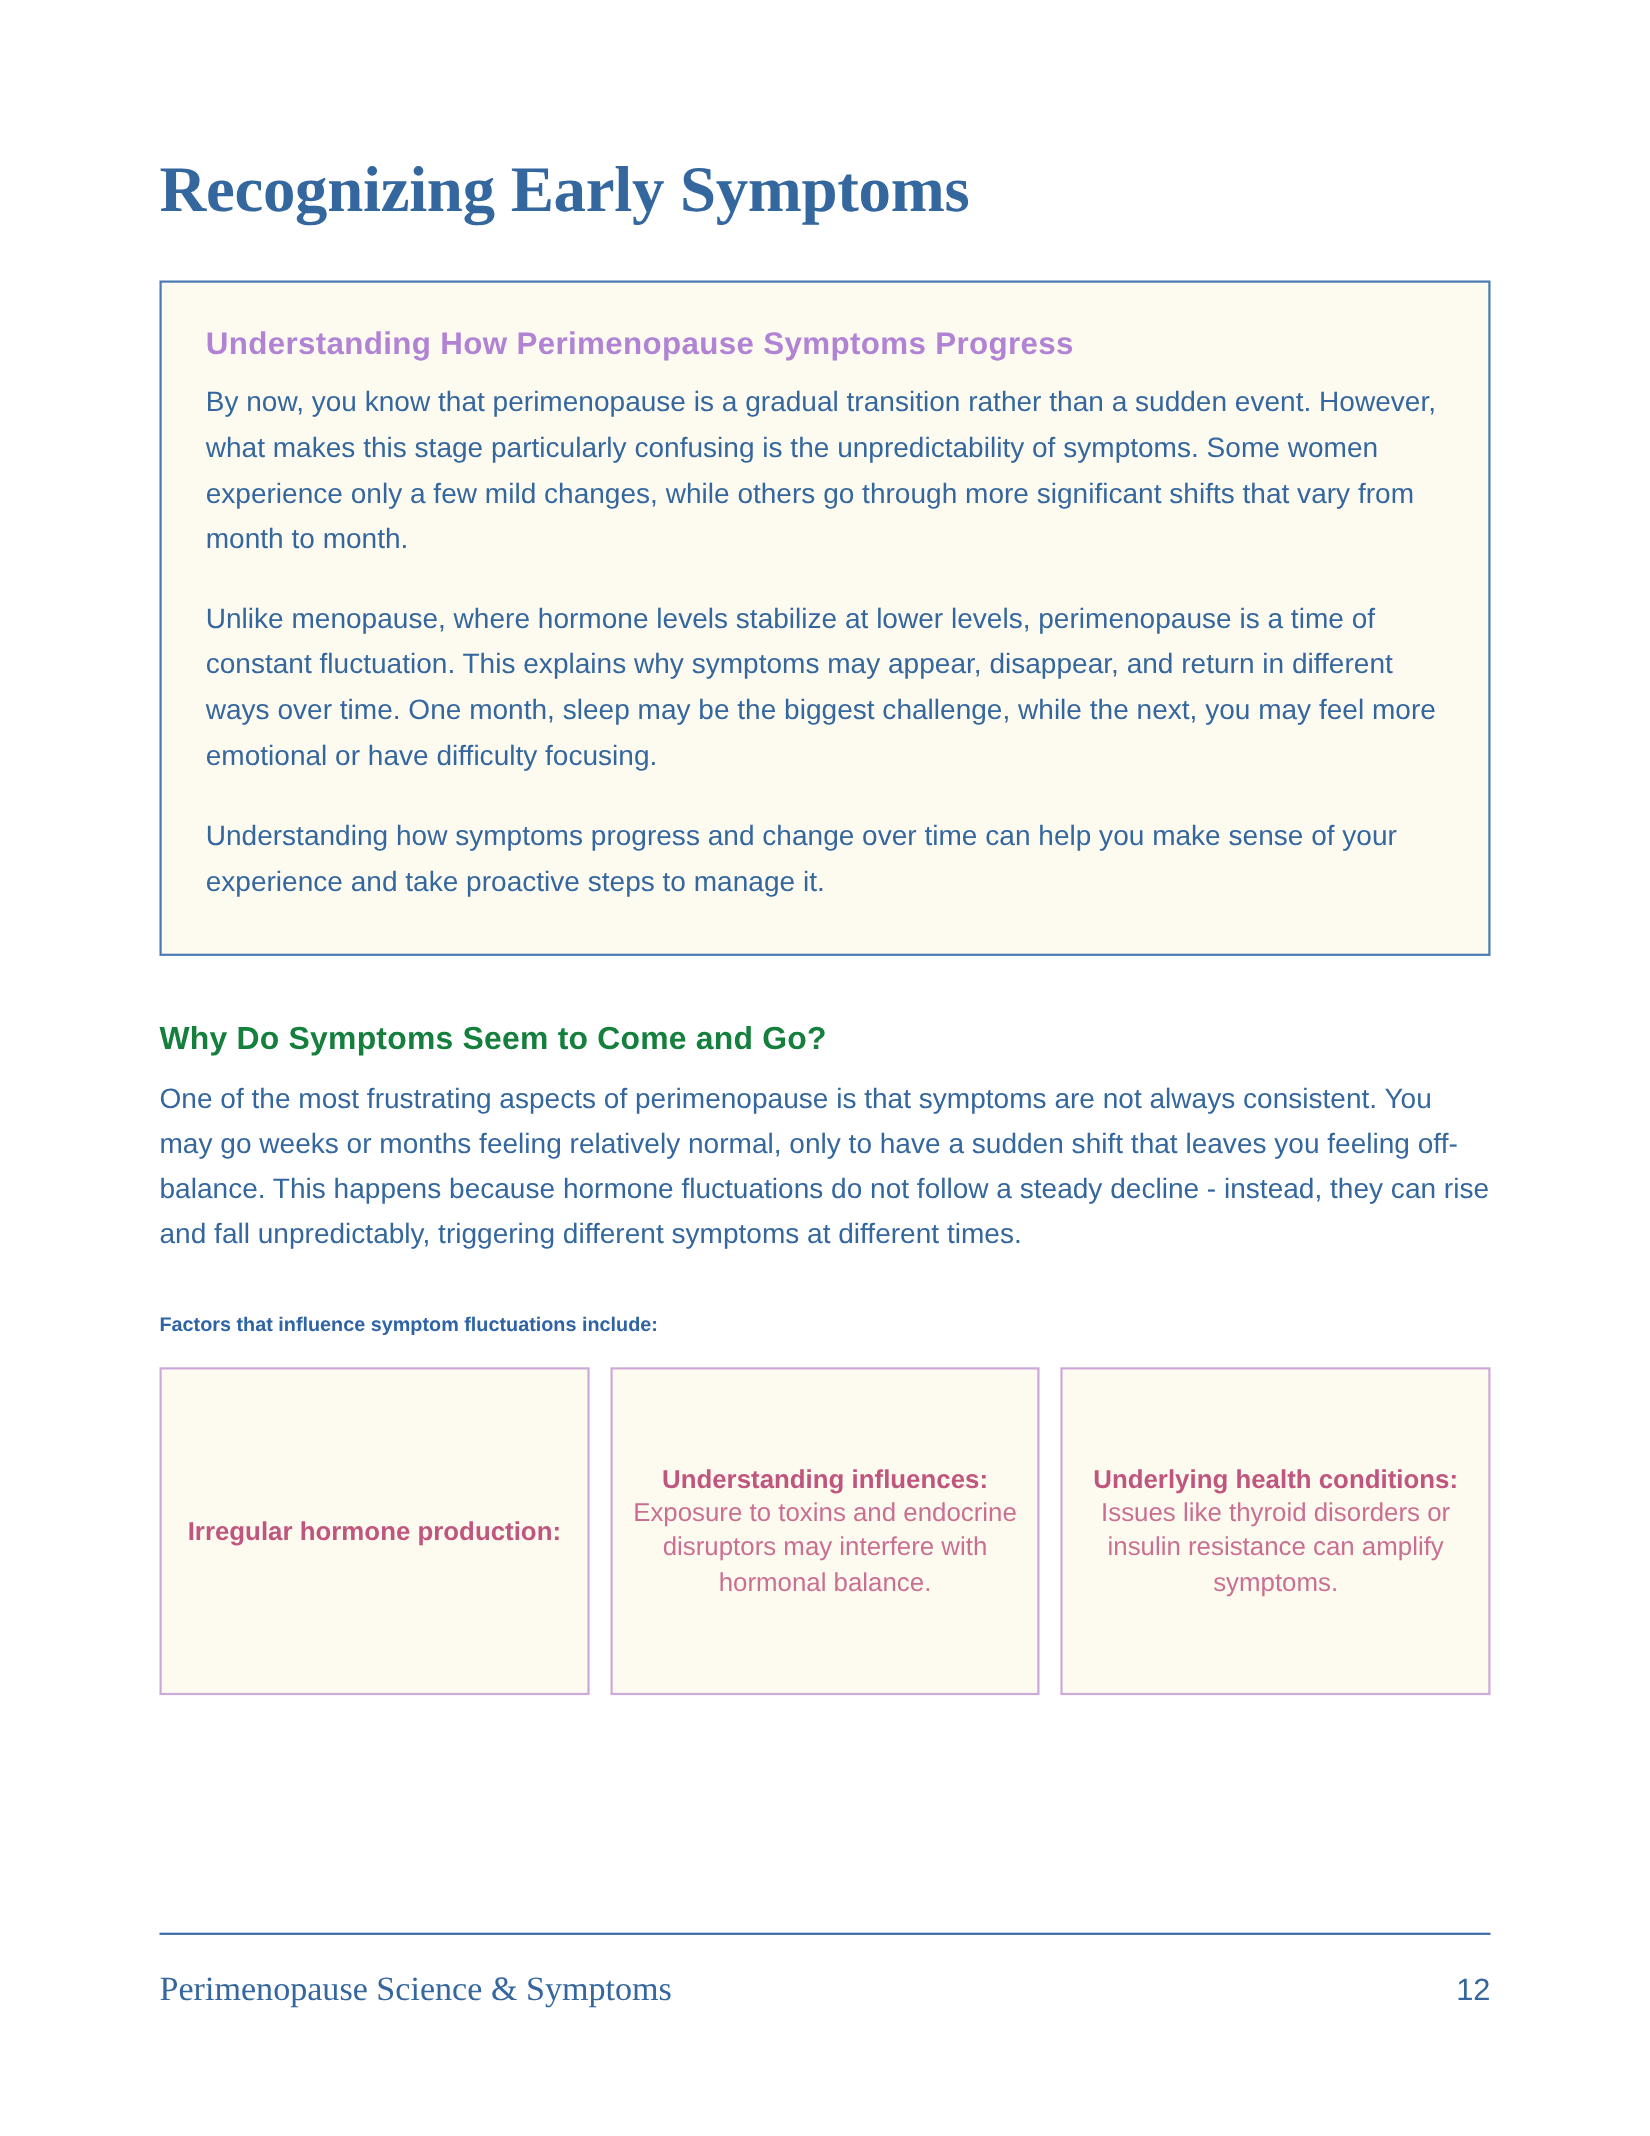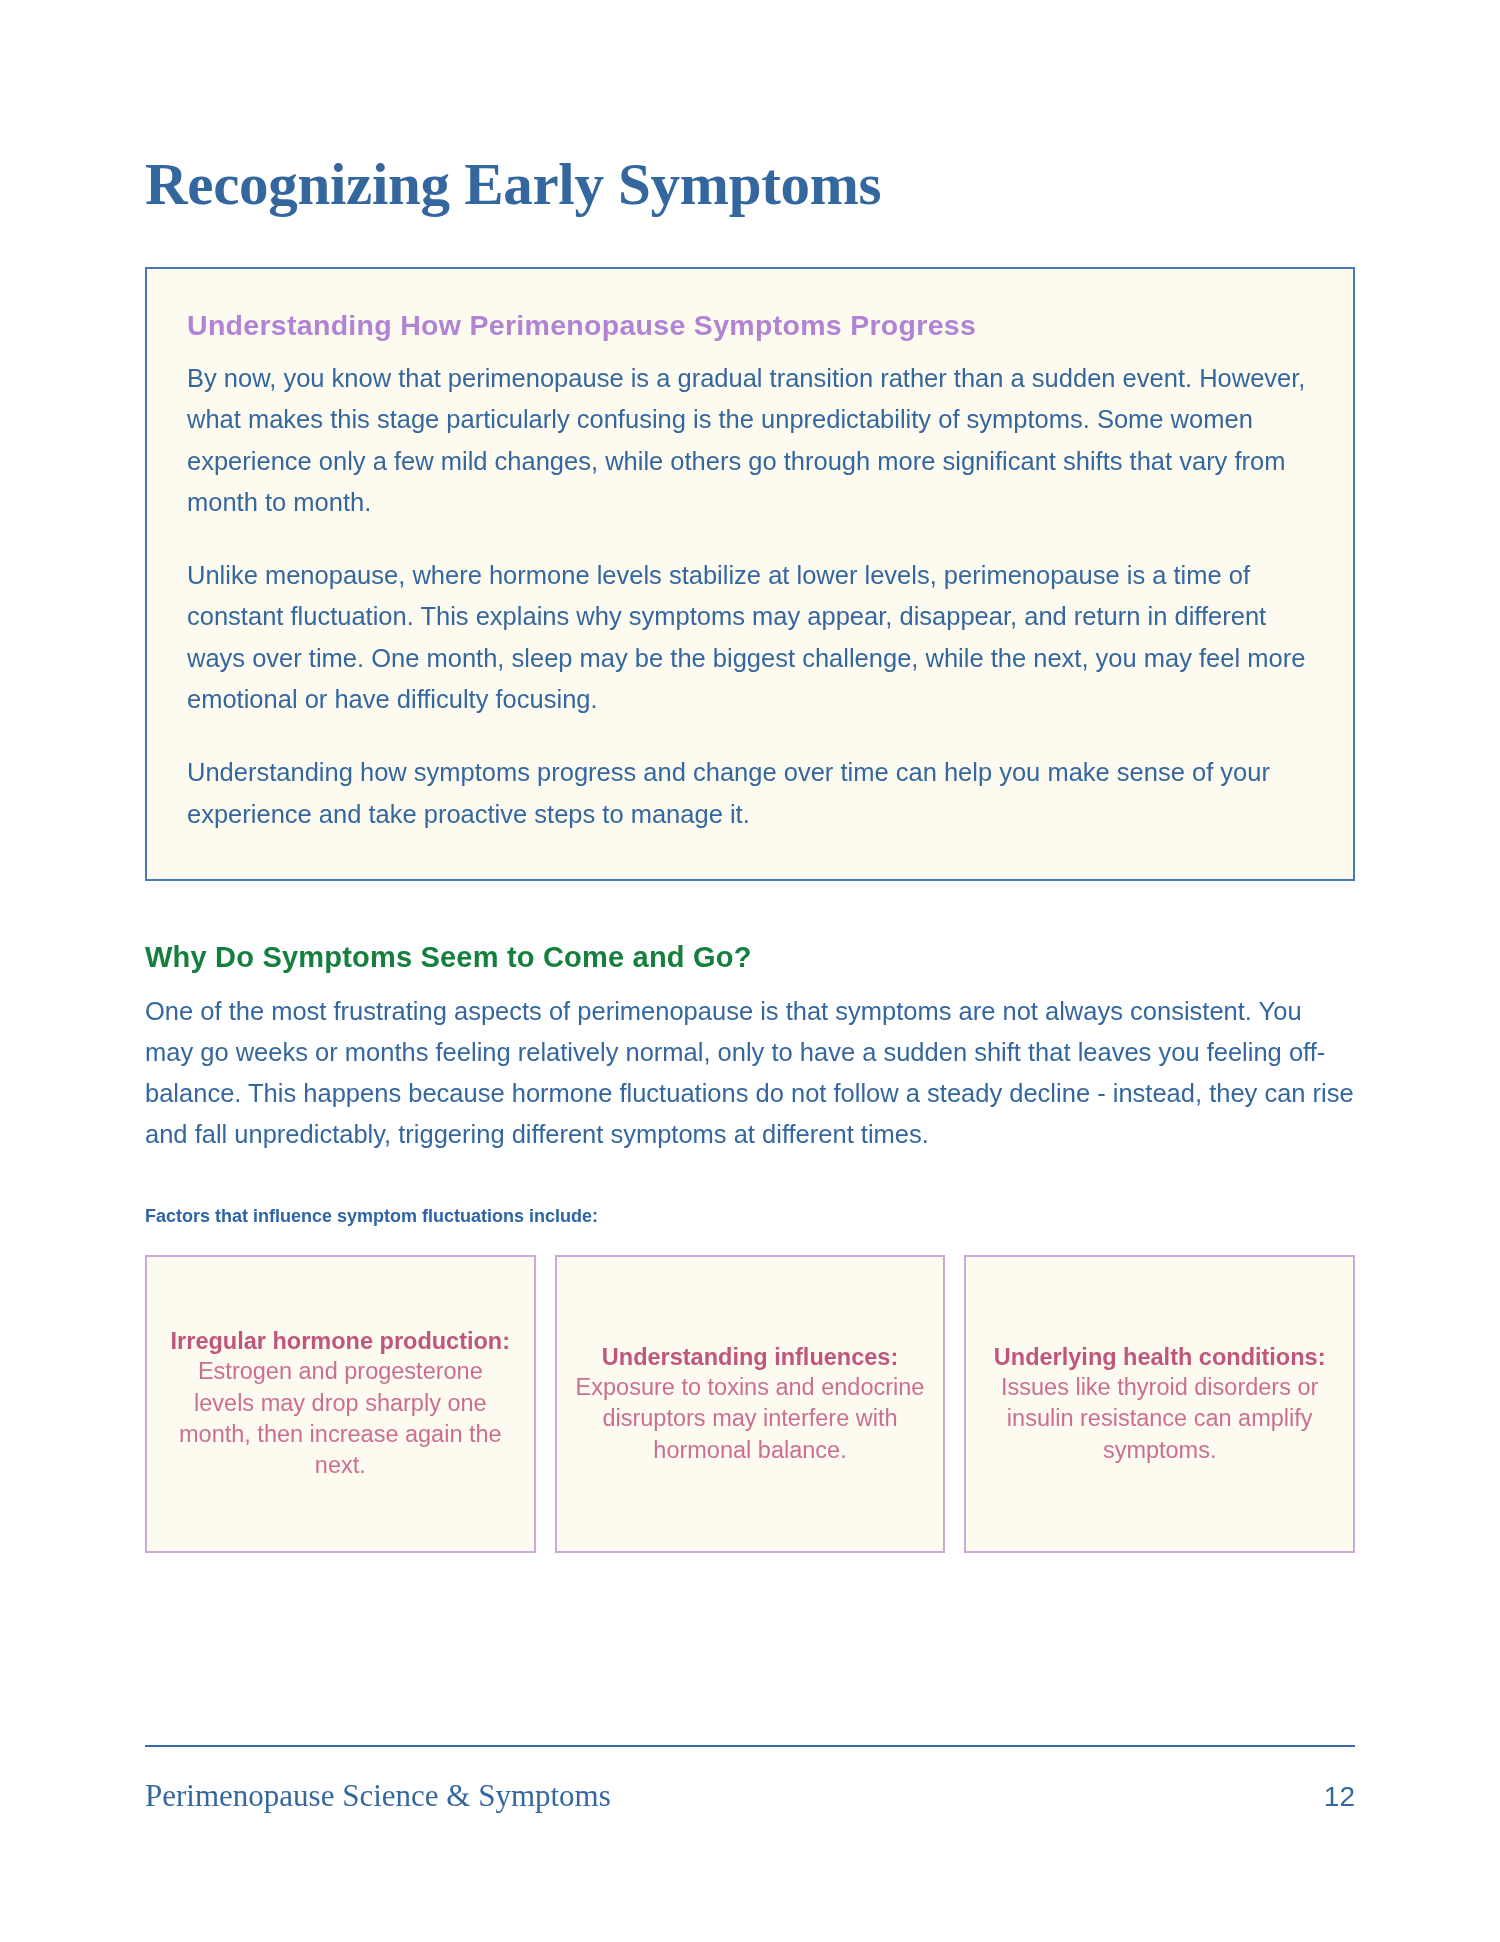--- a/index.html
+++ b/index.html
@@ -12,21 +12,21 @@
     background: #ffffff;
     font-family: "Liberation Sans", sans-serif;
     -webkit-font-smoothing: antialiased;
   }
 
   .page {
     position: relative;
     width: 1500px;
     height: 1942px;
     box-sizing: border-box;
-    padding: 12px 145px;
+    padding: 0 145px;
     background: #ffffff;
     display: flex;
     flex-direction: column;
   }
 
   
   .page-title {
     font-family: "Liberation Serif", "DejaVu Serif", serif;
     font-weight: 700;
     font-size: 59px;
@@ -169,21 +169,20 @@
   <h2 class="section-heading">Why Do Symptoms Seem to Come and Go?</h2>
 
   <p class="section-para">One of the most frustrating aspects of perimenopause is that symptoms are not always consistent. You may go weeks or months feeling relatively normal, only to have a sudden shift that leaves you feeling off-balance. This happens because hormone fluctuations do not follow a steady decline - instead, they can rise and fall unpredictably, triggering different symptoms at different times.</p>
 
   <p class="lead-in">Factors that influence symptom fluctuations include:</p>
 
   <div class="factor-row">
 
     <div class="factor-card">
       <span class="factor-label">Irregular hormone production:</span>
-      <span class="factor-desc">Estrogen and progesterone levels may drop sharply one month, then increase again the next.</span>
     </div>
 
     <div class="factor-card">
       <span class="factor-label">Understanding influences:</span>
       <span class="factor-desc">Exposure to toxins and endocrine disruptors may interfere with hormonal balance.</span>
     </div>
 
     <div class="factor-card">
       <span class="factor-label">Underlying health conditions:</span>
       <span class="factor-desc">Issues like thyroid disorders or insulin resistance can amplify symptoms.</span>

